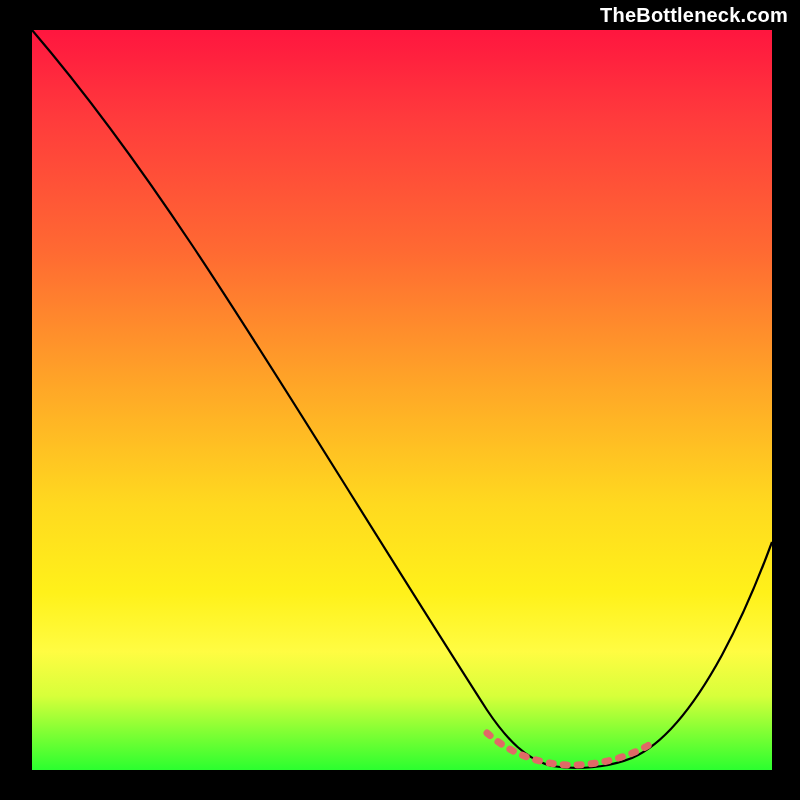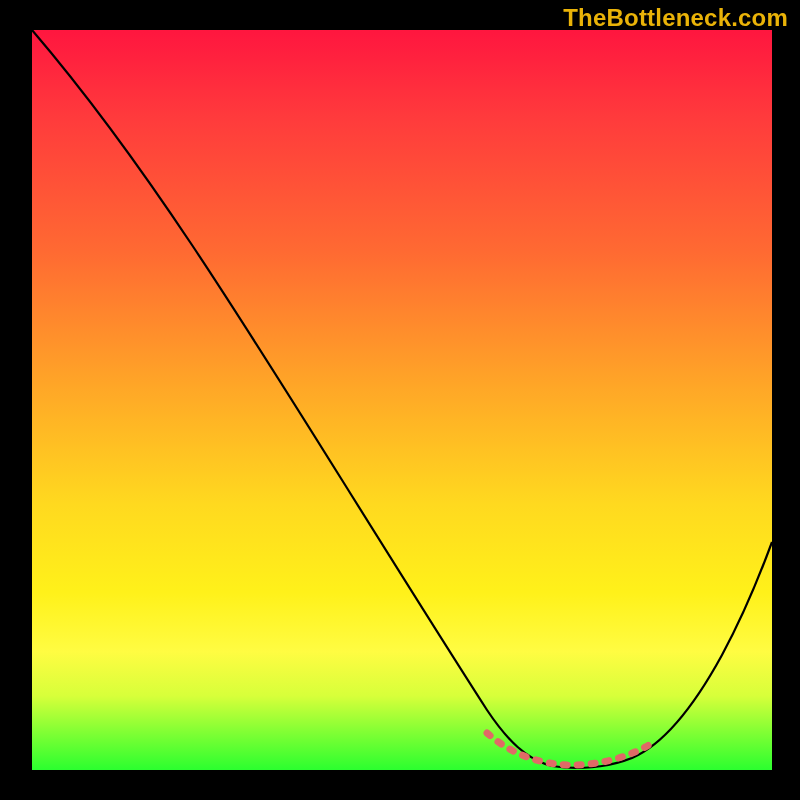--- a/index.html
+++ b/index.html
@@ -14,22 +14,22 @@
   .frame {
     position: relative;
     width: 800px;
     height: 800px;
     background: #000;
   }
   .watermark {
     position: absolute;
     top: 4px;
     right: 12px;
-    color: #eab308;
-    font-size: 24px;
+    color: #ffffff;
+    font-size: 20px;
     font-weight: 600;
     letter-spacing: 0.2px;
     z-index: 5;
   }
   .plot-area {
     position: absolute;
     left: 32px;
     top: 30px;
     width: 740px;
     height: 740px;

